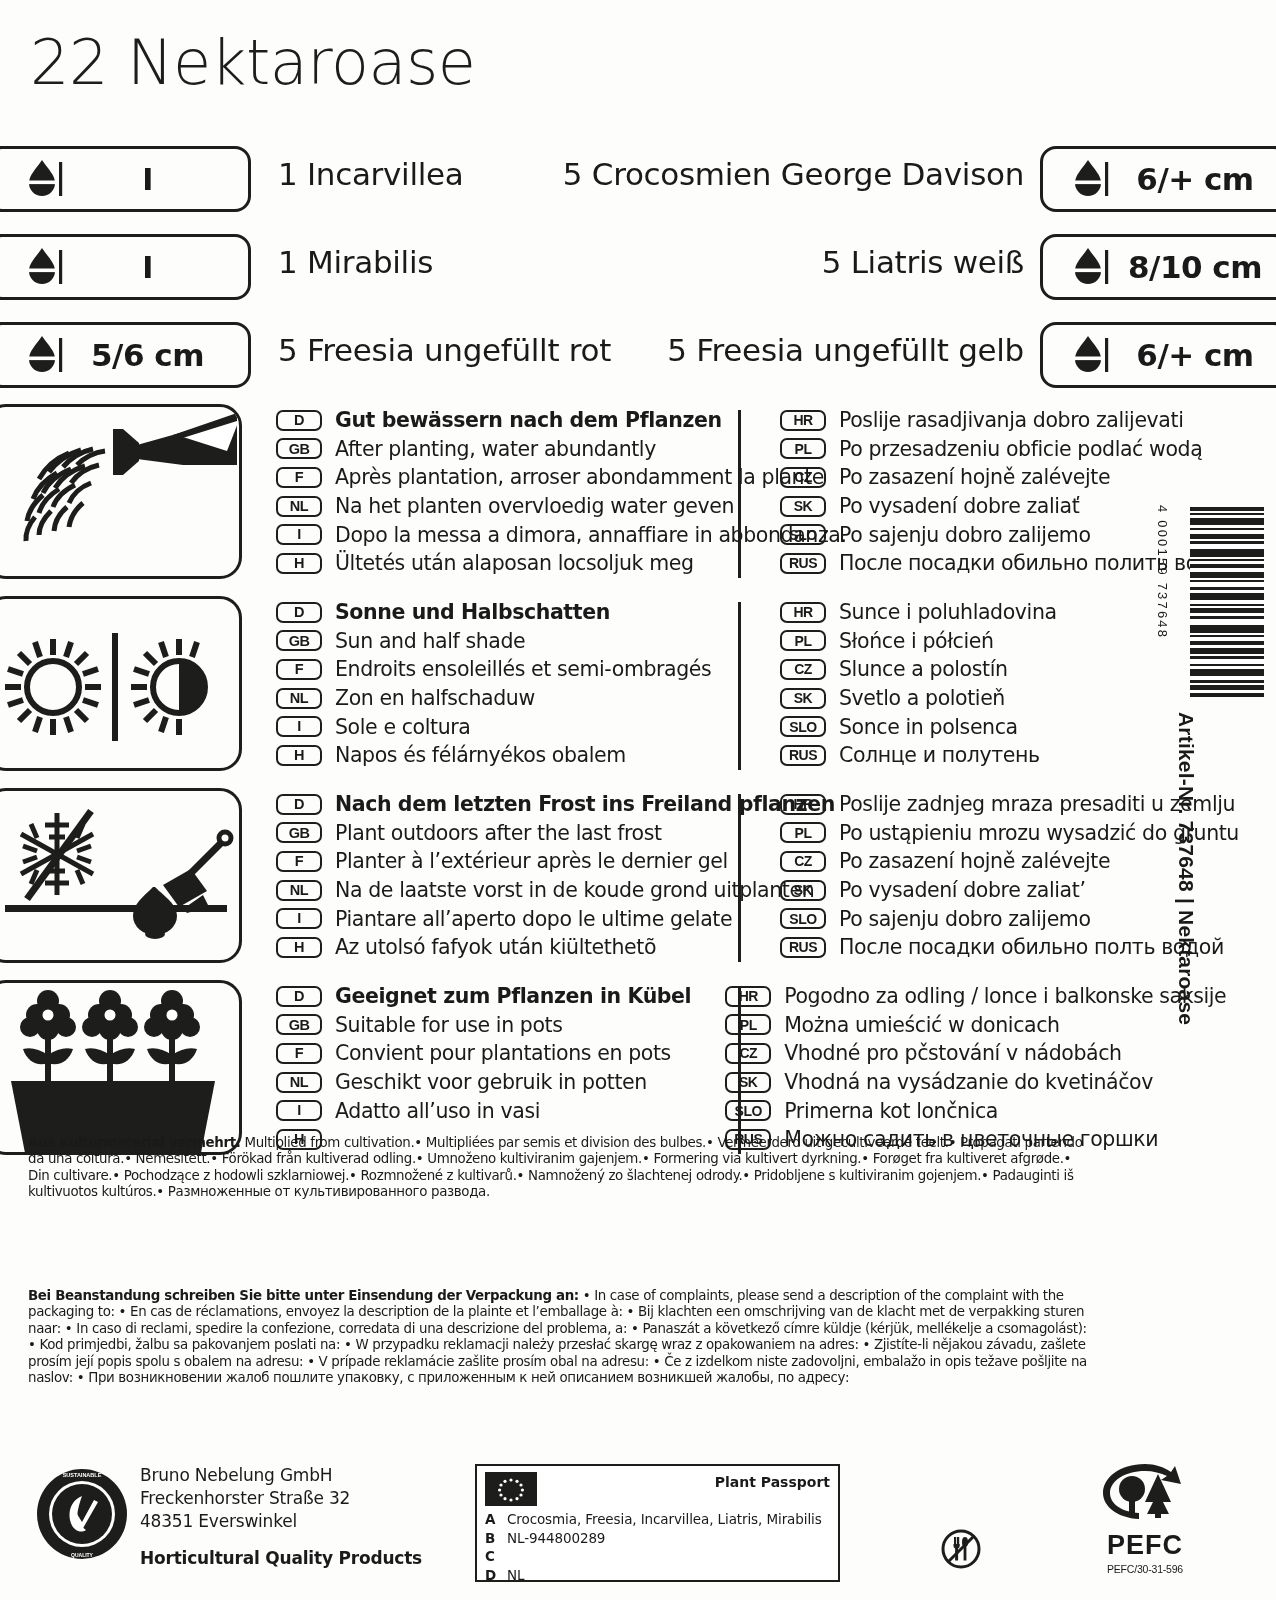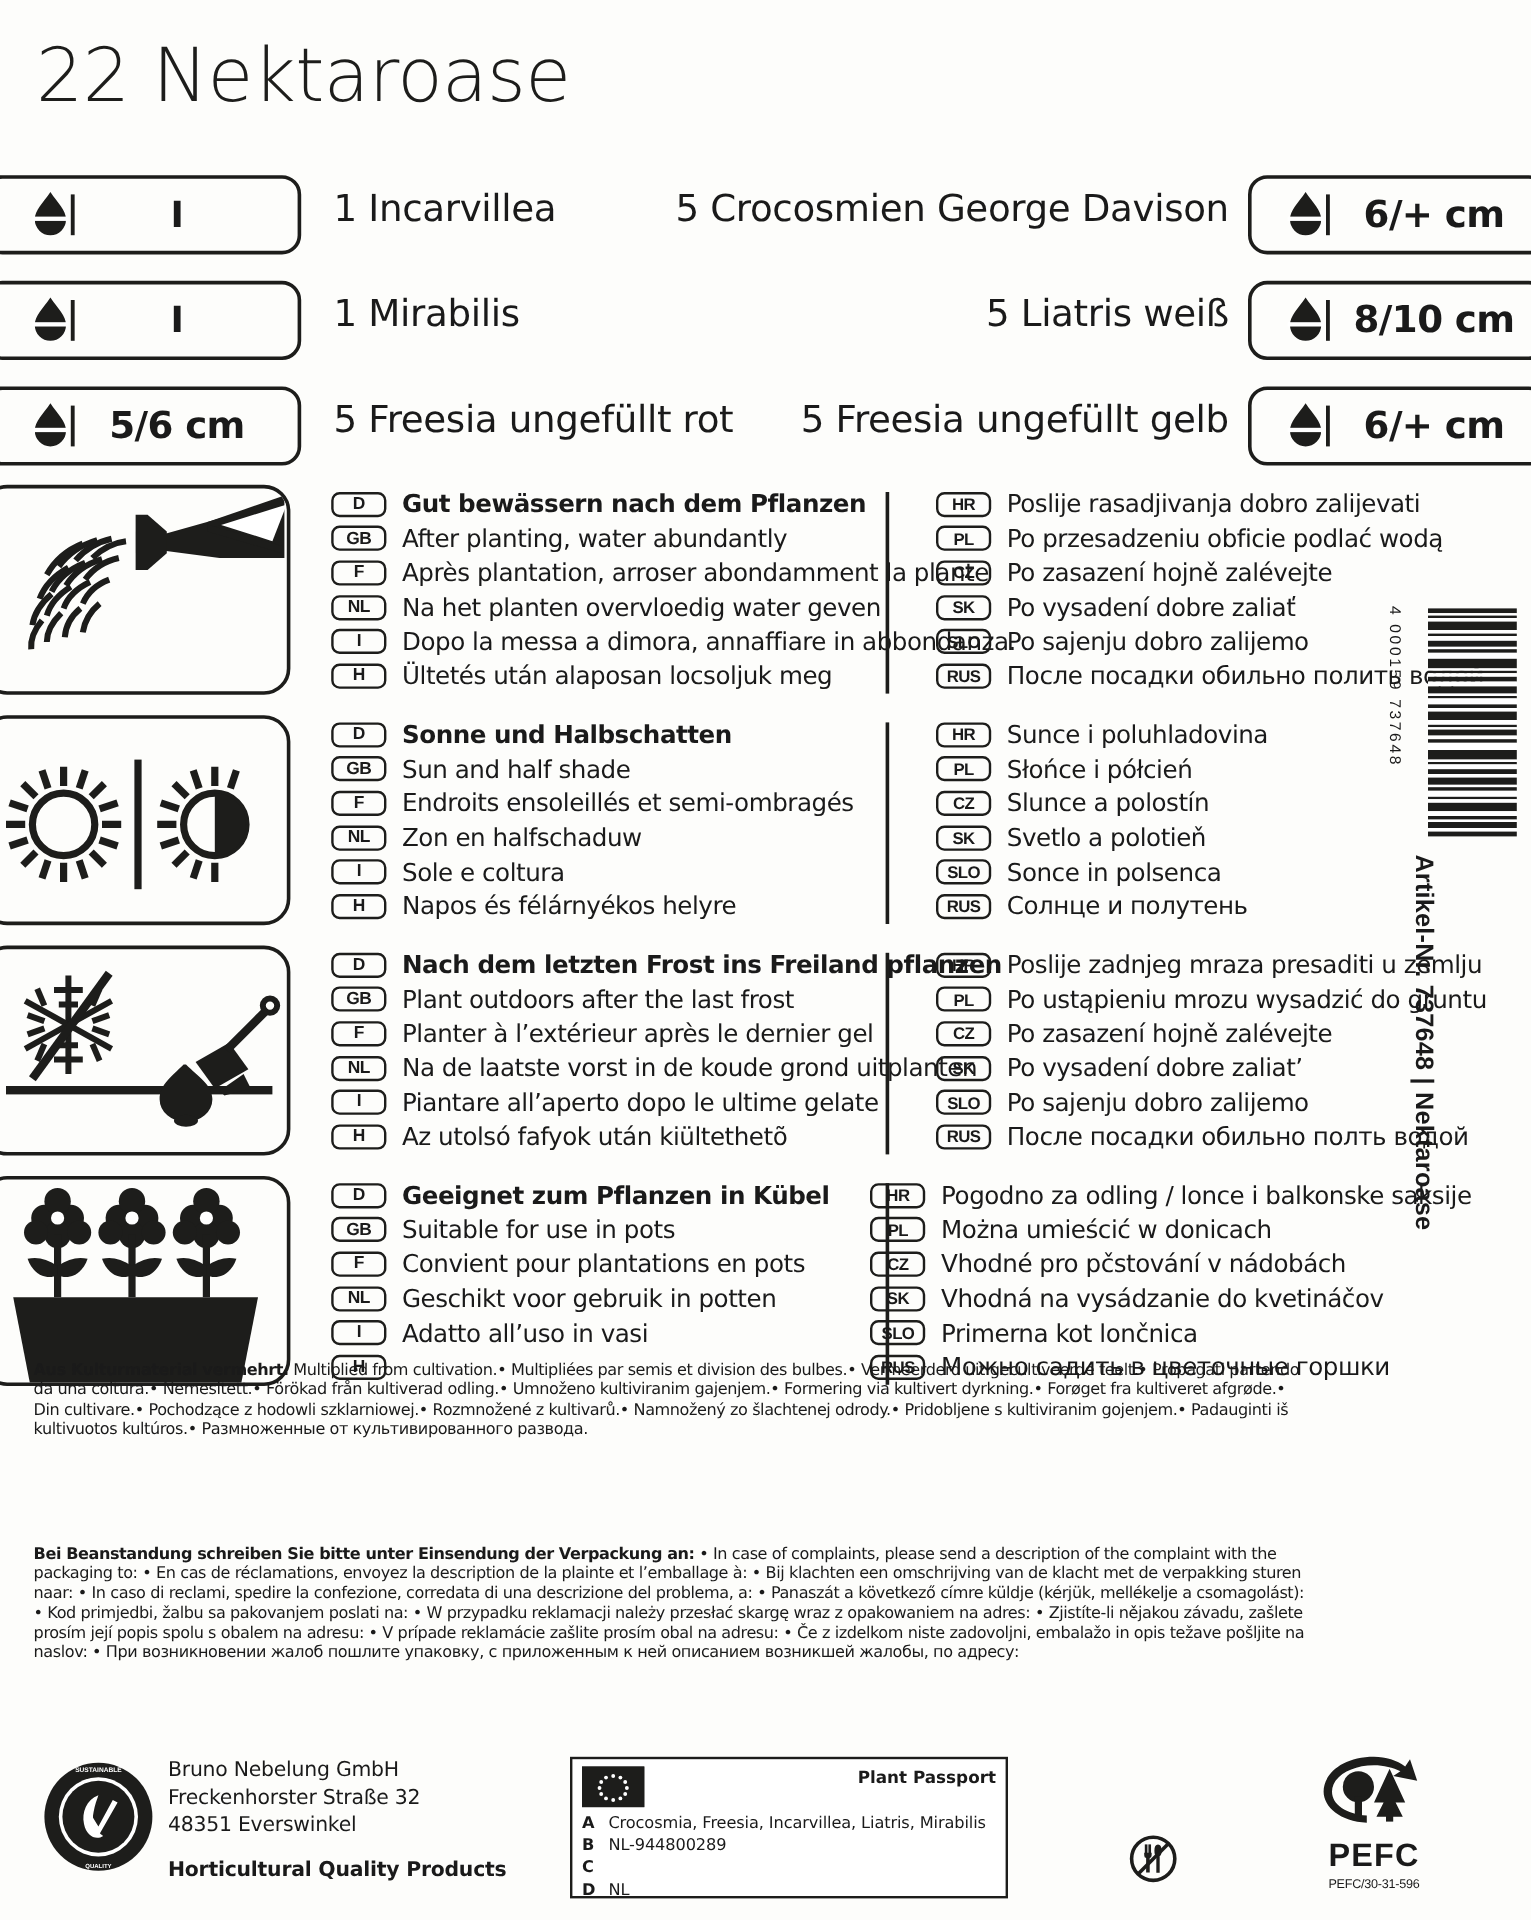--- a/index.html
+++ b/index.html
@@ -413,21 +413,21 @@
           <div class="lrow">
               <span class="lcode">NL</span>
               <span class="ltext">Zon en halfschaduw</span>
             </div>
           <div class="lrow">
               <span class="lcode">I</span>
               <span class="ltext">Sole e coltura</span>
             </div>
           <div class="lrow">
               <span class="lcode">H</span>
-              <span class="ltext">Napos és félárnyékos helyre</span>
+              <span class="ltext">Napos és félárnyékos obalem</span>
             </div>
         </div>
         <div class="divider"></div>
         <div class="langcol c2">
           <div class="lrow">
               <span class="lcode narrow">HR</span>
               <span class="ltext">Sunce i poluhladovina</span>
             </div>
           <div class="lrow">
               <span class="lcode narrow">PL</span>

